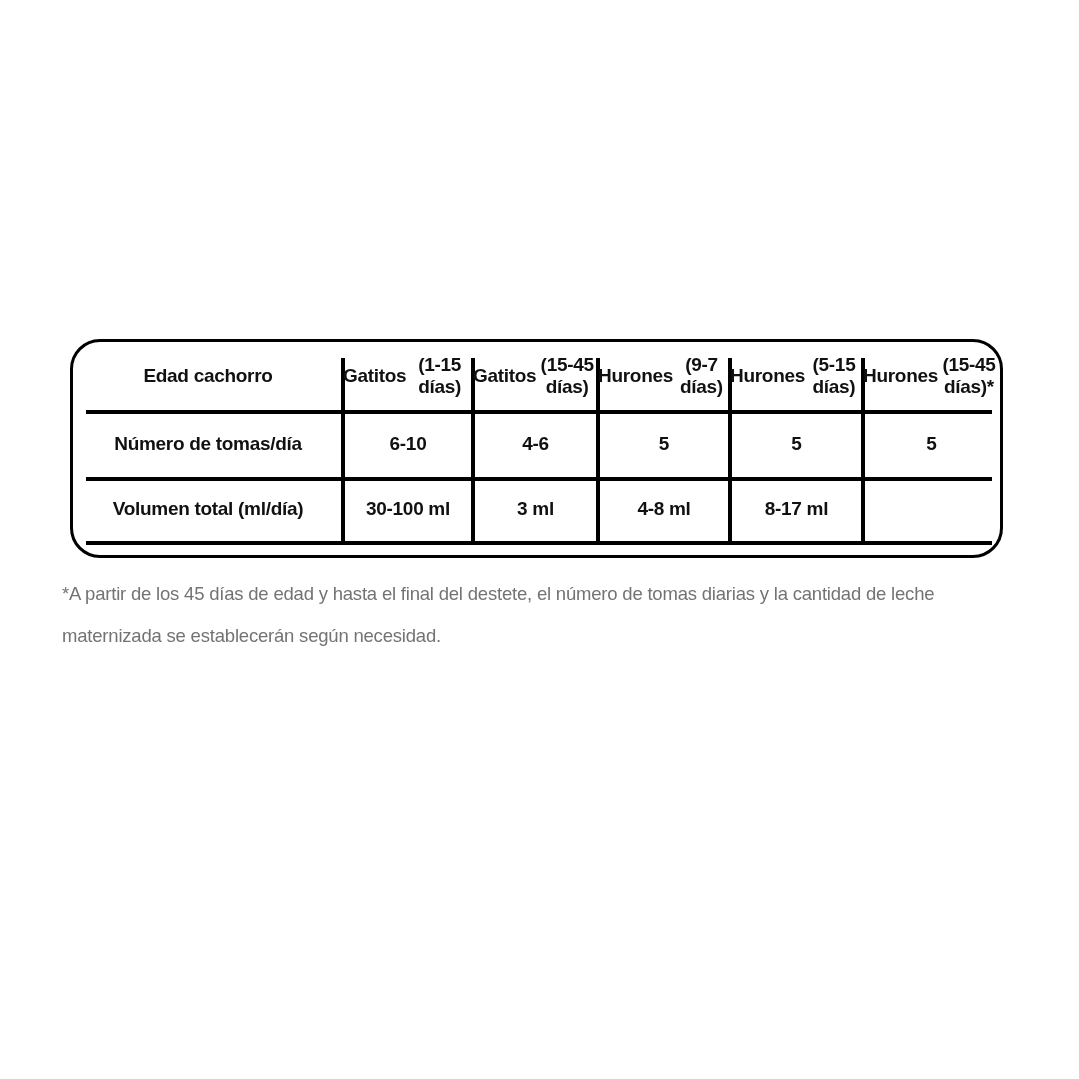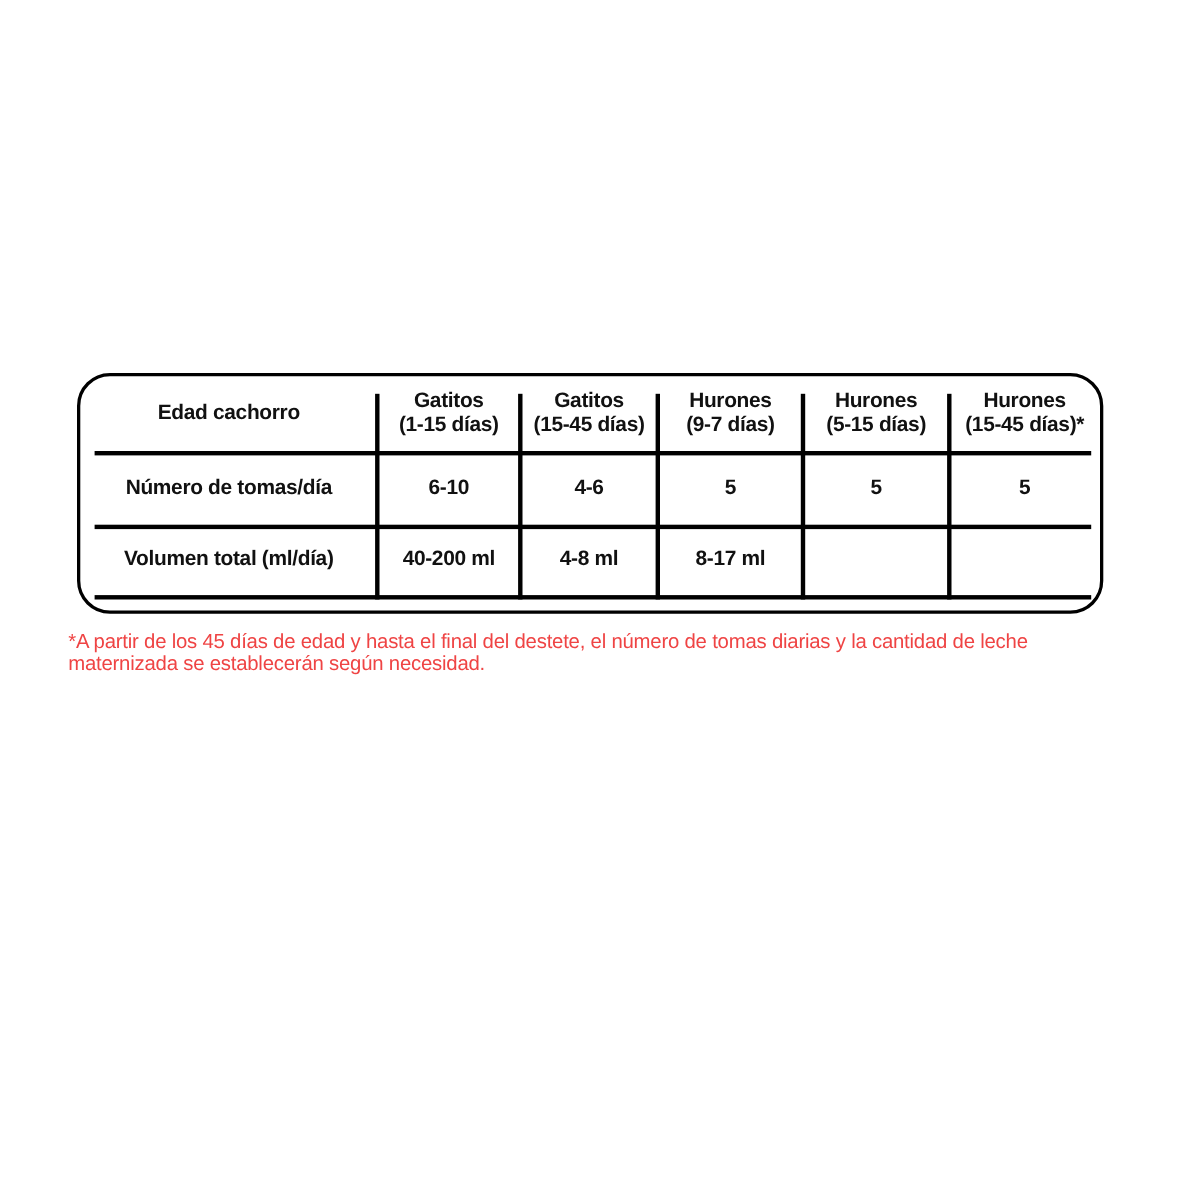--- a/index.html
+++ b/index.html
@@ -62,33 +62,33 @@
   .cell {
     display: flex;
     align-items: center;
     justify-content: center;
     text-align: center;
     font-weight: 700;
     font-size: 19px;
     letter-spacing: -0.3px;
     color: #111111;
   }
-  .head-cell { flex-direction: column; line-height: 22px; align-items: center; }
+  .head-cell { flex-direction: row; line-height: 22px; align-items: center; }
 
   
   .footnote {
     position: absolute;
     left: 62px;
     top: 573px;
     width: 912px;
     font-size: 18.5px;
     font-weight: 400;
     letter-spacing: -0.2px;
-    line-height: 20px;
-    color: #ef4444;
+    line-height: 42px;
+    color: #737373;
   }
 </style>
 </head>
 <body>
 
 <div class="page">
 
   <div class="table-card">
 
     <div class="hline hl-header"></div>
@@ -125,21 +125,22 @@
       </div>
 
       <div class="cell">Número de tomas/día</div>
       <div class="cell">6-10</div>
       <div class="cell">4-6</div>
       <div class="cell">5</div>
       <div class="cell">5</div>
       <div class="cell">5</div>
 
       <div class="cell">Volumen total (ml/día)</div>
-      <div class="cell">40-200 ml</div>
+      <div class="cell">30-100 ml</div>
+      <div class="cell">3 ml</div>
       <div class="cell">4-8 ml</div>
       <div class="cell">8-17 ml</div>
 
     </div>
   </div>
 
   <p class="footnote">*A partir de los 45 días de edad y hasta el final del destete, el número de tomas diarias y la cantidad de leche maternizada se establecerán según necesidad.</p>
 
 </div>
 

